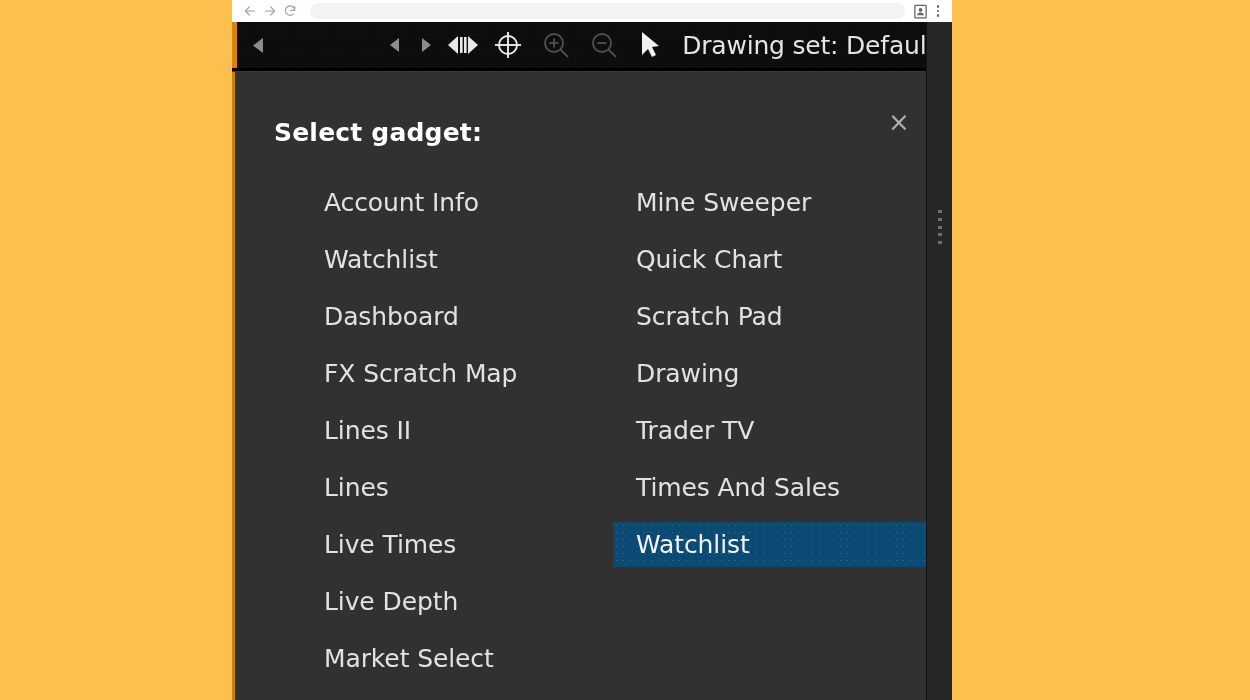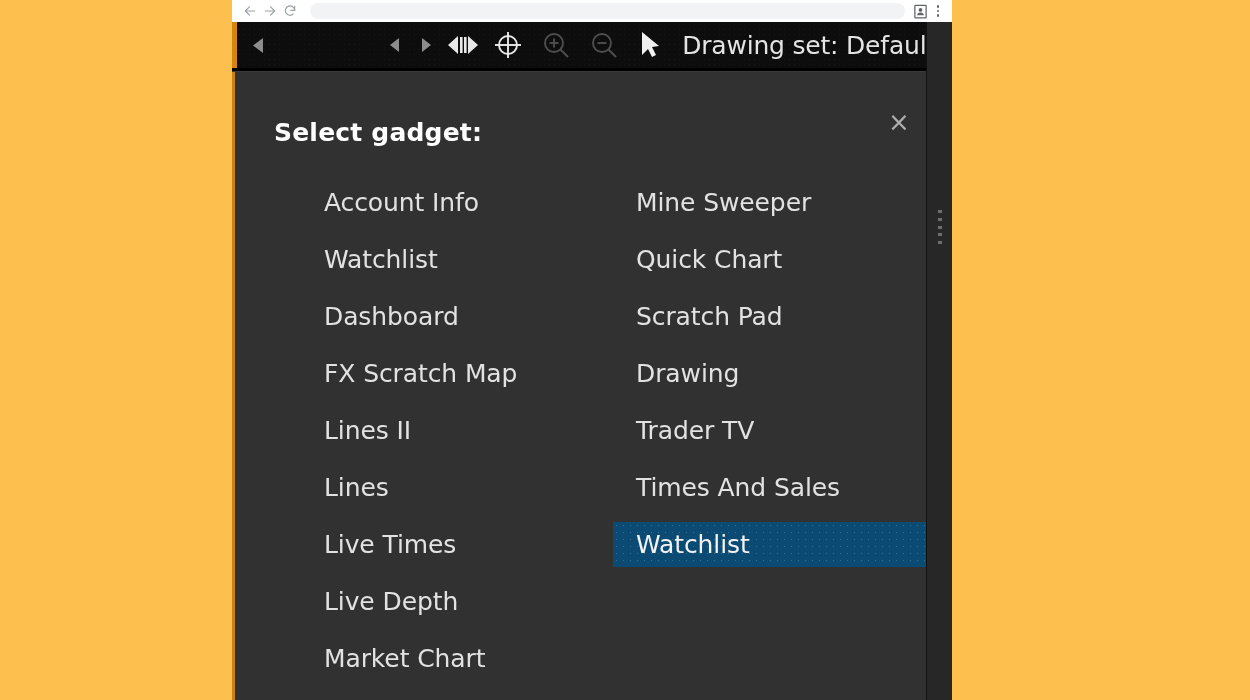--- a/index.html
+++ b/index.html
@@ -405,21 +405,21 @@
           <div class="gadget-item">
             <span class="gadget-label">Lines</span>
           </div>
           <div class="gadget-item">
             <span class="gadget-label">Live Times</span>
           </div>
           <div class="gadget-item">
             <span class="gadget-label">Live Depth</span>
           </div>
           <div class="gadget-item">
-            <span class="gadget-label">Market Chart</span>
+            <span class="gadget-label">Market Select</span>
           </div>
         </div>
 
         <div class="gadget-col" id="gadget-col-right">
           <div class="gadget-item">
             <span class="gadget-label">Mine Sweeper</span>
           </div>
           <div class="gadget-item">
             <span class="gadget-label">Quick Chart</span>
           </div>

